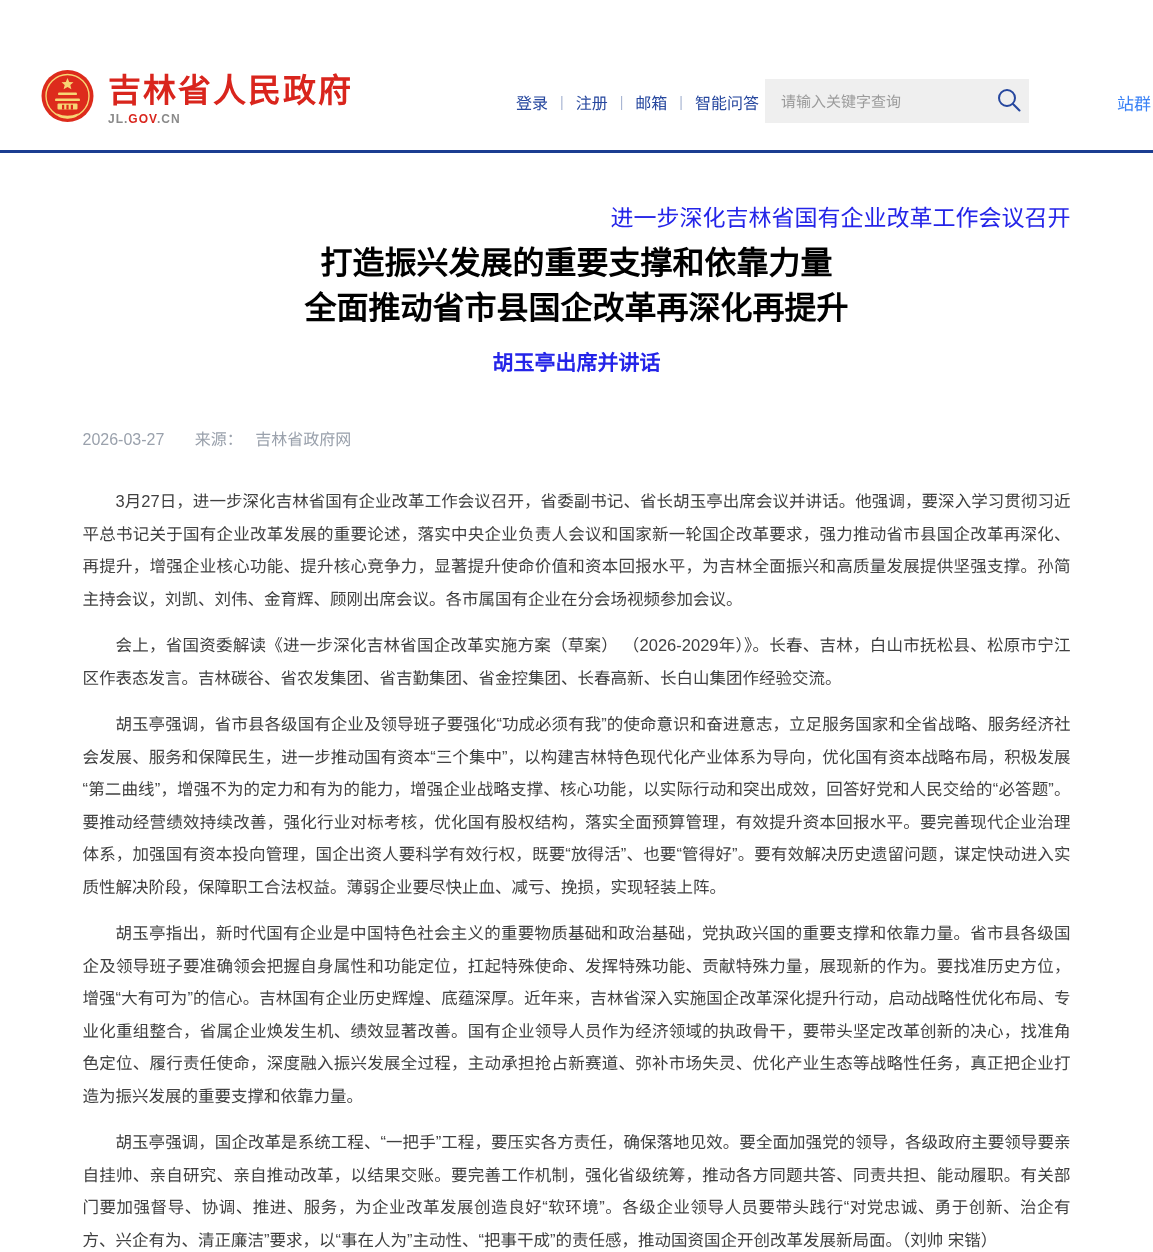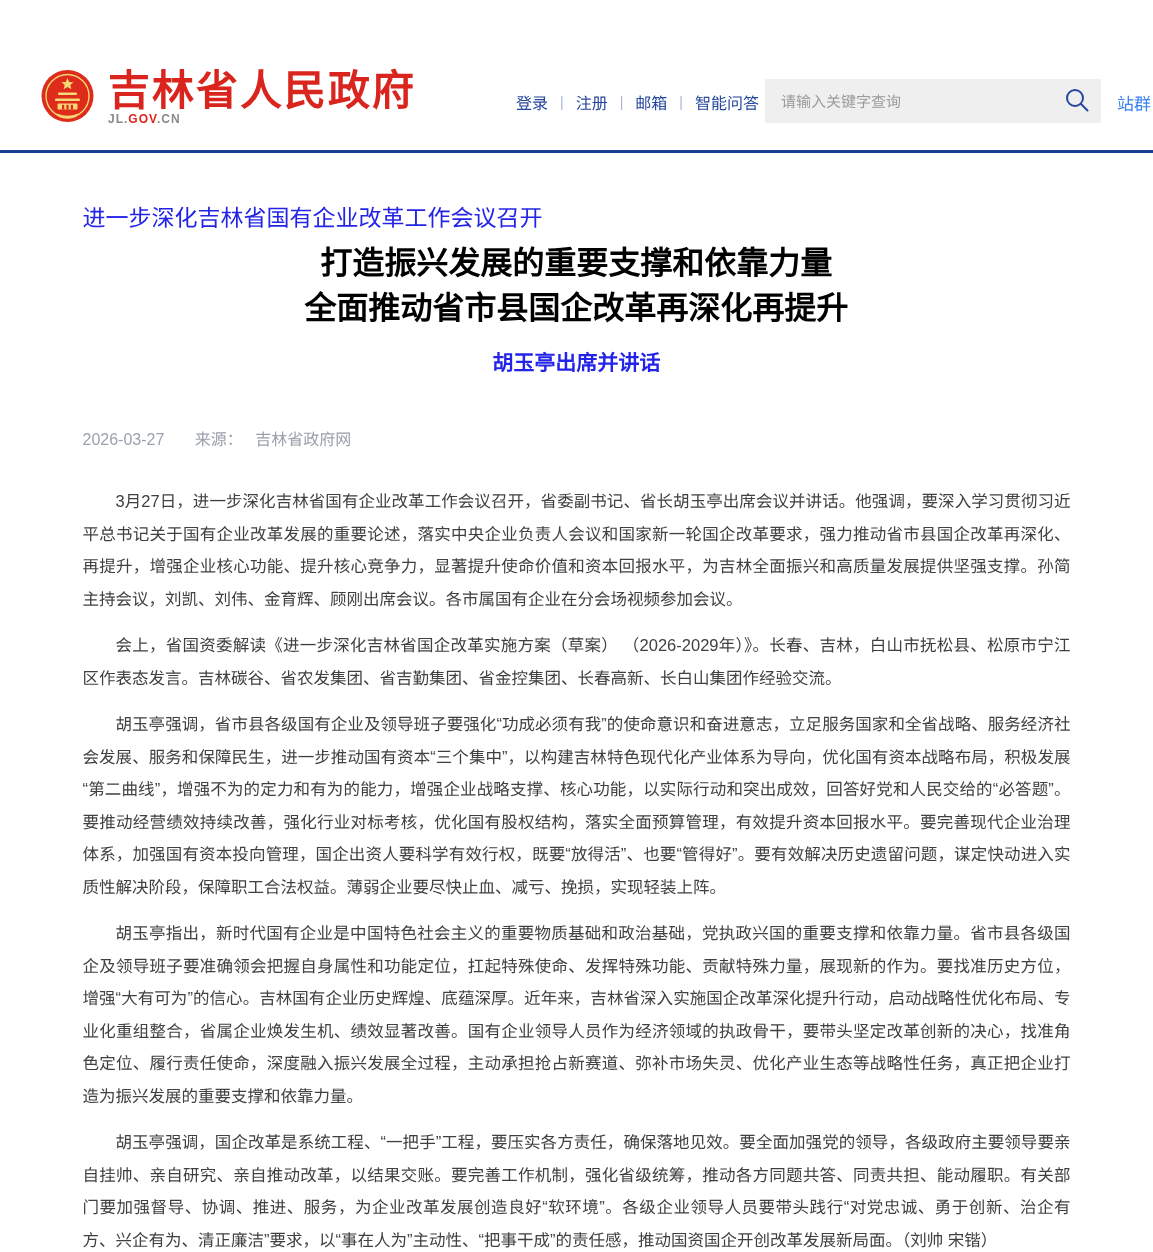--- a/index.html
+++ b/index.html
@@ -8,41 +8,41 @@
     width:1153px; height:1252px; overflow:hidden;
     background:#ffffff;
     font-family:"Liberation Sans","DejaVu Sans",sans-serif;
     color:#404040;
   }
 
   
   .site-header { position:relative; height:150px; background:#ffffff; }
   .logo { position:absolute; left:40px; top:68px; display:flex; align-items:center; gap:13px; cursor:pointer; }
   .logo-text { display:flex; flex-direction:column; }
-  .site-name { color:#d9251d; font-size:42px; font-weight:bold; letter-spacing:2px; line-height:36px; }
+  .site-name { color:#d9251d; font-size:33px; font-weight:bold; letter-spacing:2px; line-height:36px; }
   .site-domain { font-size:12px; font-weight:bold; color:#8a8a8a; letter-spacing:1px; margin-top:3px; }
   .site-domain .red { color:#d9251d; }
 
   .header-nav { position:absolute; left:512px; top:90px; font-size:16px; display:flex; align-items:center; }
   .header-nav .nav-link { color:#26479e; text-decoration:none; cursor:pointer; padding:0 4px; }
   .header-nav .nav-sep { color:#a9b6d3; margin:0 8px; font-size:14px; }
 
-  .search-box { position:absolute; left:765px; top:79px; width:336px; height:44px; background:#efefef; display:flex; align-items:center; }
+  .search-box { position:absolute; left:765px; top:79px; width:264px; height:44px; background:#efefef; display:flex; align-items:center; }
   .search-input { flex:1; height:100%; border:none; background:transparent; outline:none; padding:0 8px 0 16px; font-size:15px; color:#333; font-family:inherit; }
   .search-input::placeholder { color:#9b9b9b; }
   .search-btn { width:48px; height:44px; border:none; background:transparent; display:flex; align-items:center; justify-content:center; cursor:pointer; padding:0; }
 
   .site-group-link { position:absolute; right:2px; top:90px; font-size:17px; color:#3b82f6; text-decoration:none; white-space:nowrap; cursor:pointer; }
 
   .header-divider { height:3px; background:#1b3d91; width:100%; }
 
   
   .article { width:988px; margin:0 auto; padding-top:50px; }
   .article-kicker {
-    text-align:left; color:#2424e8; font-size:23px; line-height:30px;
+    text-align:right; color:#2424e8; font-size:23px; line-height:30px;
     font-family:"DejaVu Serif","Liberation Serif",serif; font-weight:500;
     margin:0;
   }
   .article-title {
     text-align:center; color:#000000; font-size:32px; line-height:45px;
     font-weight:bold; margin:8px 0 0;
   }
   .article-speaker { text-align:center; color:#2424e8; font-size:21px; font-weight:bold; margin-top:15px; }
   .article-meta { color:#9aa1ac; font-size:16px; margin-top:50px; }
   .article-meta .meta-date { }

